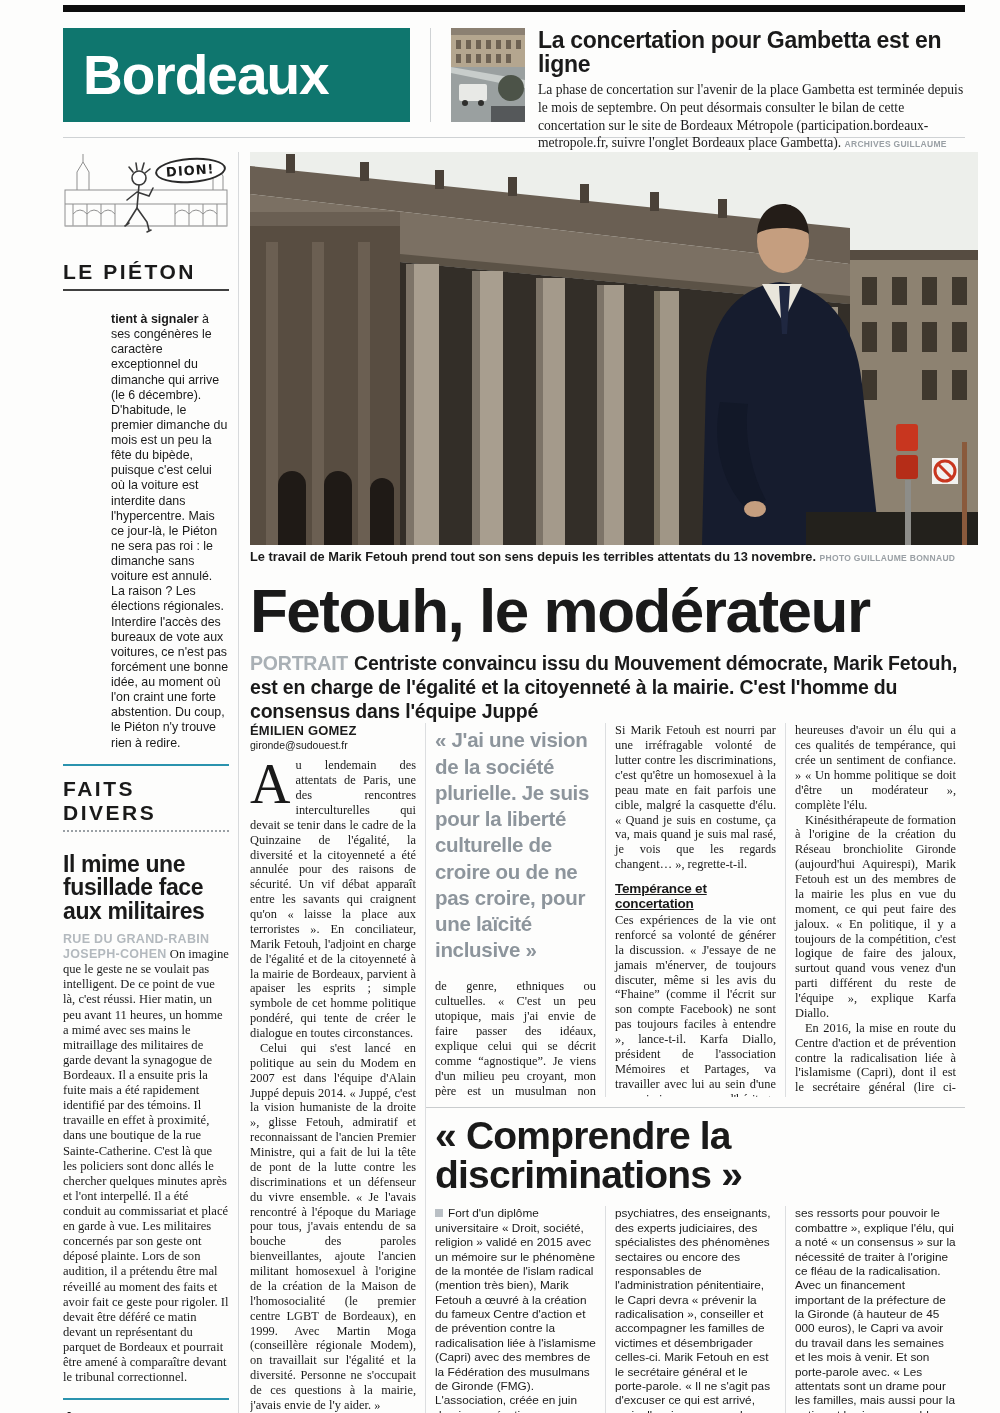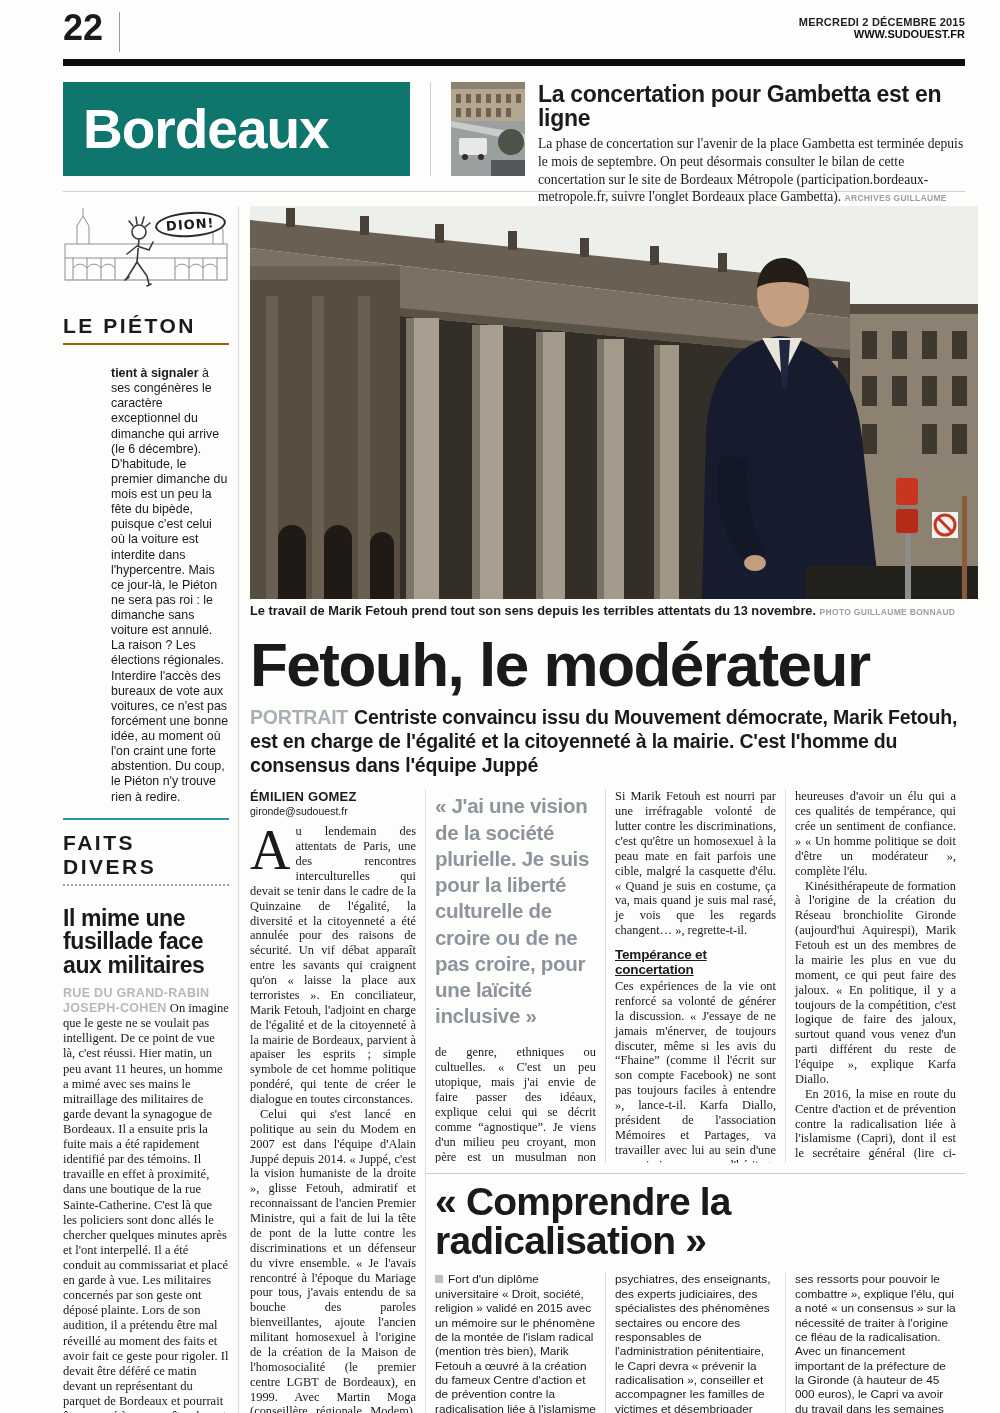--- a/index.html
+++ b/index.html
@@ -27,36 +27,36 @@
   
   .content{display:flex;margin-top:14px;}
   .rail{width:166px;flex:none;padding-right:9px;border-right:1px solid #d8dadc;}
   .main{flex:1;padding-left:11px;min-width:0;}
   
   .cartoon{position:relative;height:96px;}
   .bubble{position:absolute;left:92px;top:6px;border:2px solid #2a2a2a;border-radius:50%;
           padding:3px 9px;font-weight:bold;font-size:13px;letter-spacing:1px;background:#fff;
           transform:rotate(-4deg);font-family:"DejaVu Sans",sans-serif;}
   .rail-head{font-size:21px;font-weight:bold;letter-spacing:2.5px;margin-top:20px;padding-bottom:5px;}
-  .rail-head.teal-under{border-bottom:2px solid #a16207;margin-top:12px;}
+  .rail-head.teal-under{border-bottom:2px solid #404040;margin-top:12px;}
   .rail-head.dotted-under{border-bottom:2px dotted #9aa0a5;}
   .pieton-body{font-size:12.4px;line-height:1.22;margin-top:10px;text-align:left;margin-left:48px;}
   .lead-bold{font-weight:bold;}
   .teal-rule{height:2px;background:#2b93ae;margin-top:13px;}
   .fd-title{font-size:23px;font-weight:bold;line-height:1.02;letter-spacing:-0.4px;margin:11px 0 9px;}
   .fd-body{font-family:"Liberation Serif",serif;font-size:12.6px;line-height:1.2;margin:0;}
   .fd-loc{font-family:"Liberation Sans",sans-serif;color:#b3b9be;font-weight:bold;font-size:12.5px;letter-spacing:0.3px;}
   .an-label{font-weight:bold;font-size:12.5px;margin-top:9px;}
   .an-body{font-size:12.4px;line-height:1.22;margin:3px 0 0;}
   .sq{display:inline-block;width:8px;height:8px;background:#b9bfc4;margin-right:5px;}
   
   .photo{width:728px;height:393px;}
   .caption{font-size:12.8px;font-weight:bold;margin-top:4px;}
   .headline{font-size:62px;font-weight:bold;letter-spacing:-1.5px;line-height:1;margin:16px 0 10px;}
-  .kicker{font-size:19.5px;font-weight:bold;line-height:1.22;margin-bottom:12px;letter-spacing:-0.2px;}
+  .kicker{font-size:19.5px;font-weight:bold;line-height:1.22;letter-spacing:-0.2px;}
   .kicker-label{color:#a9b0b5;margin-right:6px;}
   .article-cols{display:flex;}
   .acol1{width:166px;flex:none;padding-right:9px;overflow:hidden;}
   .right-area{flex:1;min-width:0;border-left:1px solid #dcdee0;}
   .row-top{display:flex;height:374px;overflow:hidden;}
   .row-top .acol{flex:1;padding:0 9px;overflow:hidden;min-width:0;}
   .row-top .acol + .acol{border-left:1px solid #dcdee0;}
   .byline{font-size:13px;font-weight:bold;letter-spacing:0.2px;}
   .email{font-size:10.5px;margin:1px 0 7px;}
   .serif-p{font-family:"Liberation Serif",serif;font-size:12.4px;line-height:1.2;text-align:justify;margin:0;}
@@ -71,27 +71,20 @@
   .ccol{flex:1;padding:0 9px;overflow:hidden;min-width:0;}
   .ccol:first-child{padding-left:0;}
   .ccol + .ccol{border-left:1px solid #dcdee0;}
   .ccol p{font-size:11.8px;line-height:1.22;margin:0;text-align:left;}
 </style>
 </head>
 <body>
 
 <div class="page">
 
-  <header class="topbar">
-    <div class="pagenum">22</div>
-    <div class="topbar-right">
-      <div class="topbar-date">MERCREDI 2 DÉCEMBRE 2015</div>
-      <div class="topbar-site">WWW.SUDOUEST.FR</div>
-    </div>
-  </header>
   <div class="black-rule"></div>
 
   <div class="masthead-row">
     <div class="section-box">
       <span>Bordeaux</span>
     </div>
     <div class="gambetta">
       <div class="gambetta-photo">
         <svg width="74" height="94" viewBox="0 0 74 94" xmlns="http://www.w3.org/2000/svg">
           <rect width="74" height="94" fill="#cfd3cf"></rect>
@@ -279,21 +272,21 @@
               <p class="serif-p">Ces expériences de la vie ont renforcé sa volonté de générer la discussion. « J'essaye de ne jamais m'énerver, de toujours discuter, même si les avis du “Fhaine” (comme il l'écrit sur son compte Facebook) ne sont pas toujours faciles à entendre », lance-t-il. Karfa Diallo, président de l'association Mémoires et Partages, va travailler avec lui au sein d'une commission sur l'héritage esclavagiste de Bordeaux. « Sa capacité de mise en concertation est à saluer, note M. Diallo. Toutes les associations qui travaillent avec lui sont</p>
             </div>
             <div class="acol">
               <p class="serif-p">heureuses d'avoir un élu qui a ces qualités de tempérance, qui crée un sentiment de confiance. » « Un homme politique se doit d'être un modérateur », complète l'élu.</p>
               <p class="serif-p indent">Kinésithérapeute de formation à l'origine de la création du Réseau bronchiolite Gironde (aujourd'hui Aquirespi), Marik Fetouh est un des membres de la mairie les plus en vue du moment, ce qui peut faire des jaloux. « En politique, il y a toujours de la compétition, c'est logique de faire des jaloux, surtout quand vous venez d'un parti différent du reste de l'équipe », explique Karfa Diallo.</p>
               <p class="serif-p indent">En 2016, la mise en route du Centre d'action et de prévention contre la radicalisation liée à l'islamisme (Capri), dont il est le secrétaire général (lire ci-dessous), va renforcer ses activités. Dans ce contexte lourd de sens, Marik Fetouh devra user de ses qualités de mesure.</p>
             </div>
           </div>
 
           <section class="capri">
-            <h2>« Comprendre la radicalisation »</h2>
+            <h2>« Comprendre la discriminations »</h2>
             <div class="capri-cols">
               <div class="ccol">
                 <p><span class="sq"></span><span>Fort d'un diplôme universitaire « Droit, société, religion » validé en 2015 avec un mémoire sur le phénomène de la montée de l'islam radical (mention très bien), Marik Fetouh a œuvré à la création du fameux Centre d'action et de prévention contre la radicalisation liée à l'islamisme (Capri) avec des membres de la Fédération des musulmans de Gironde (FMG). L'association, créée en juin dernier en réaction aux attentats de « Charlie Hebdo », dévoilera son plan d'action en janvier. Grâce à une collaboration avec les autorités, des</span></p>
               </div>
               <div class="ccol">
                 <p>psychiatres, des enseignants, des experts judiciaires, des spécialistes des phénomènes sectaires ou encore des responsables de l'administration pénitentiaire, le Capri devra « prévenir la radicalisation », conseiller et accompagner les familles de victimes et désembrigader celles-ci. Marik Fetouh en est le secrétaire général et le porte-parole. « Il ne s'agit pas d'excuser ce qui est arrivé, mais d'avoir une approche complémentaire à l'approche sécuritaire. Même si c'est parfois difficile à entendre, il faut comprendre un phénomène et</p>
               </div>
               <div class="ccol">
                 <p>ses ressorts pour pouvoir le combattre », explique l'élu, qui a noté « un consensus » sur la nécessité de traiter à l'origine ce fléau de la radicalisation. Avec un financement important de la préfecture de la Gironde (à hauteur de 45 000 euros), le Capri va avoir du travail dans les semaines et les mois à venir. Et son porte-parole avec. « Les attentats sont un drame pour les familles, mais aussi pour la nation et le vivre ensemble. On se dit que le travail sera encore plus nécessaire avec ce qui est arrivé. »</p>
               </div>

